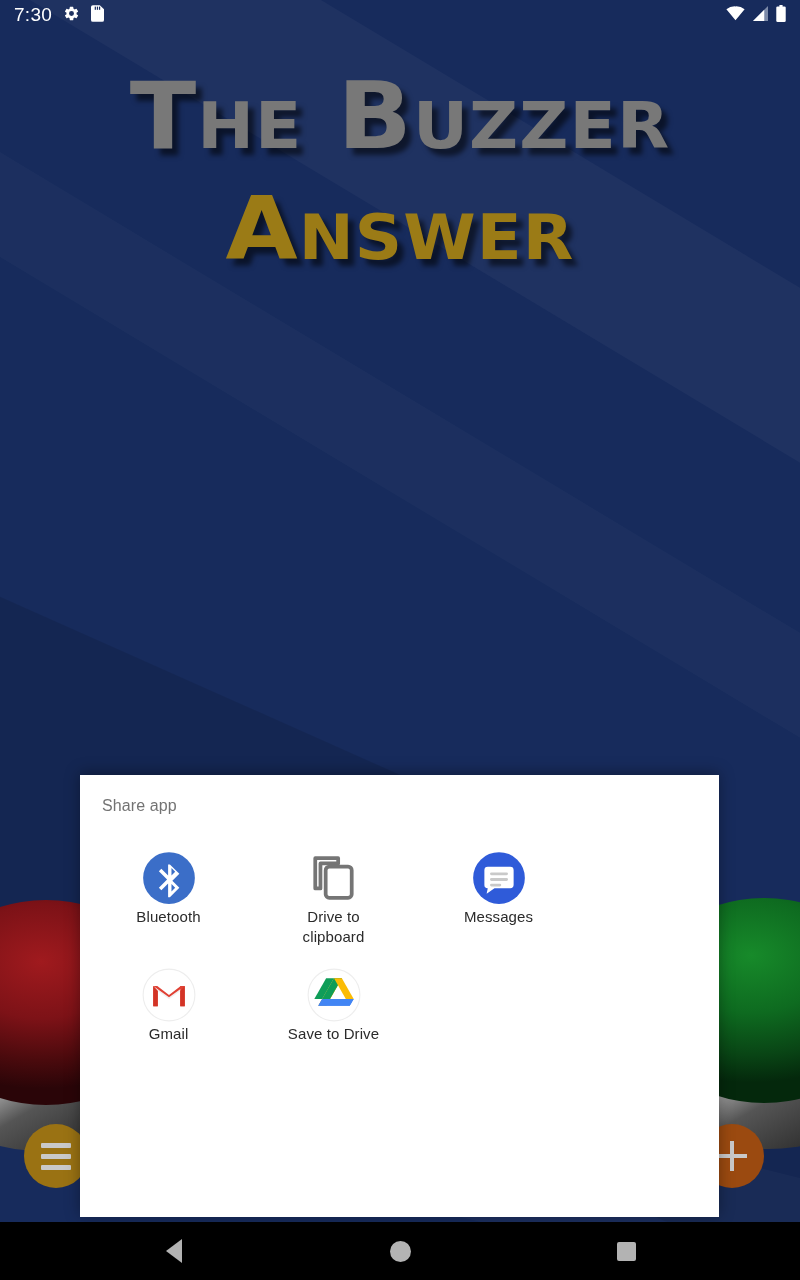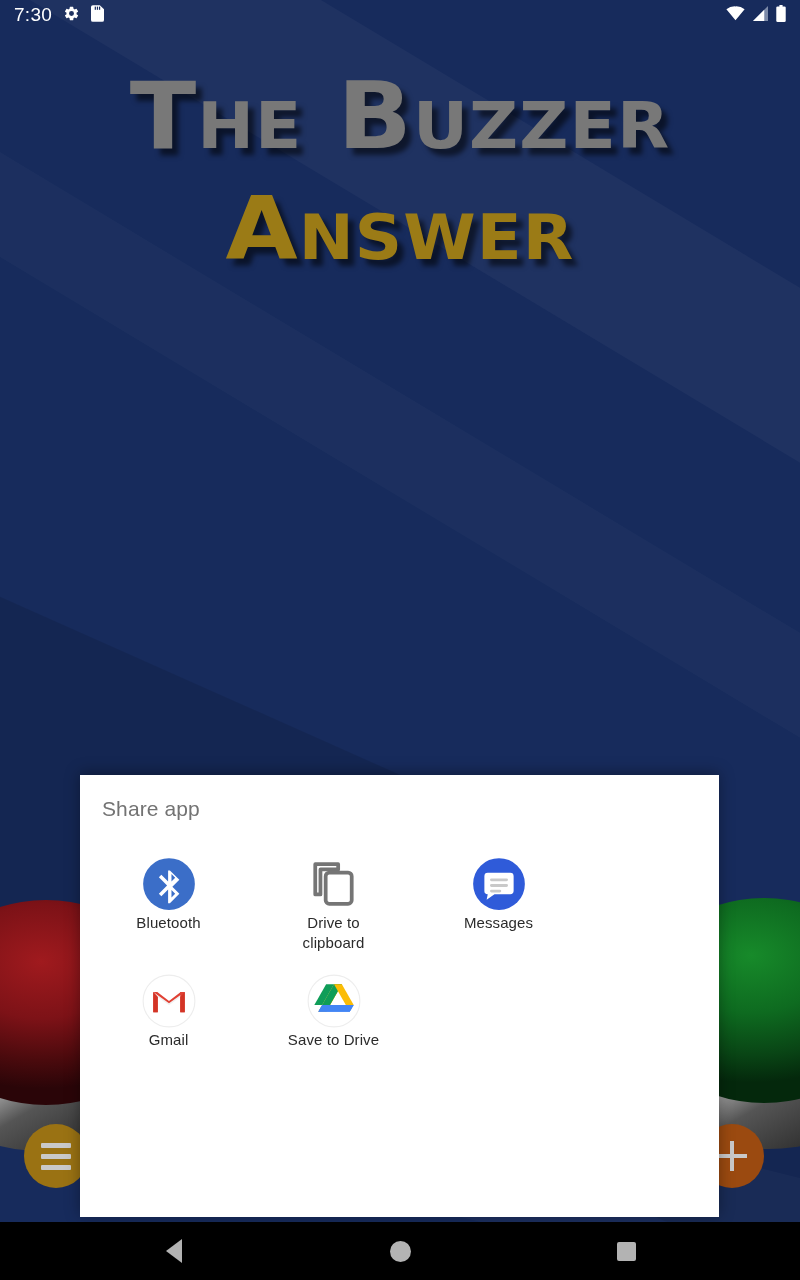--- a/index.html
+++ b/index.html
@@ -84,21 +84,21 @@
   .plus-v { width:4px; height:30px; }
   .plus-h { width:30px; height:4px; }
 
   
   #share-sheet {
     position:absolute; left:80px; top:775px; width:639px; height:442px;
     background:#fff; z-index:30;
     box-shadow:0 -2px 14px rgba(0,0,0,0.35);
   }
   #share-title {
-    font-size:21px; color:#737373; padding:22px 0 0 22px; letter-spacing:.1px;
+    font-size:16px; color:#737373; padding:22px 0 0 22px; letter-spacing:.1px;
   }
   #share-grid {
     display:flex; flex-wrap:wrap; padding:16px 0 0 0; margin-left:6px;
   }
   .share-item {
     width:165px; padding-top:18px;
     display:flex; flex-direction:column; align-items:center;
   }
   .share-icon-wrap {
     width:58px; height:58px; display:flex; align-items:center; justify-content:center;

